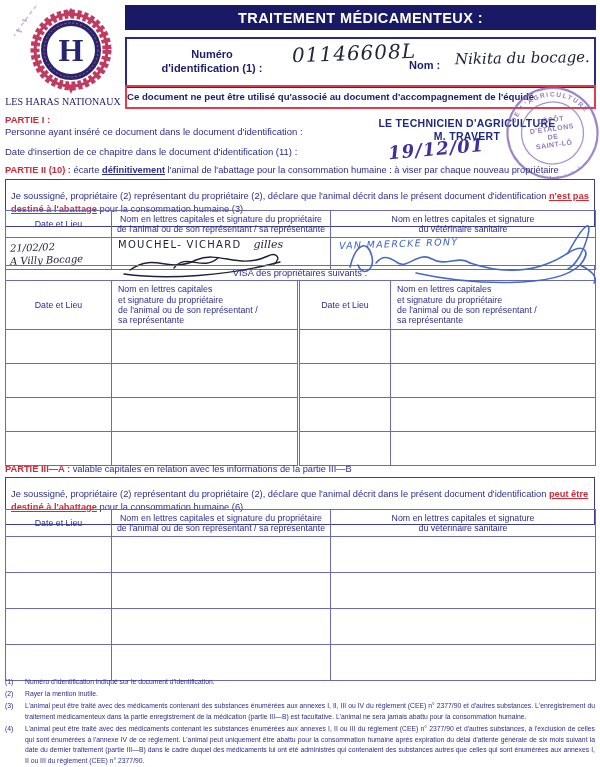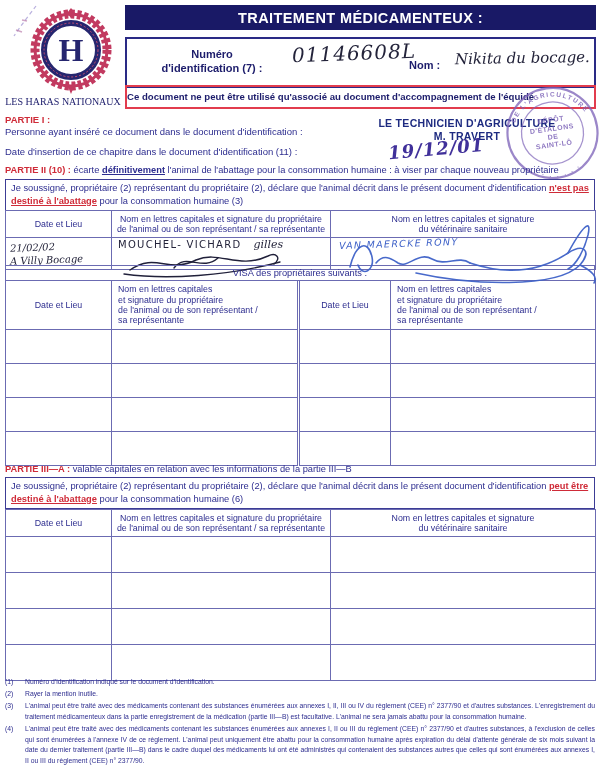--- a/index.html
+++ b/index.html
@@ -44,21 +44,21 @@
   .tech-stamp{left:338px;top:117px;width:258px;text-align:center;font-weight:bold;
     font-size:10.5px;line-height:1.25;color:#1d2a80;letter-spacing:.3px;}
   
   .round-stamp{left:505px;top:85px;width:95px;height:96px;transform:rotate(-8deg);opacity:.85;}
   .stamp-center{position:absolute;inset:0;display:flex;align-items:center;justify-content:center;
     text-align:center;font-size:7px;font-weight:bold;color:var(--c-stamp_purple);line-height:1.2;
     letter-spacing:.5px;}
   
   .p2-head{left:5px;top:165px;width:592px;font-size:9.3px;}
   .decl{left:5px;top:179px;width:578px;height:26px;border:1.5px solid #3c3c95;
-    padding:2px 5px;font-size:9.3px;line-height:1.35;}
+    padding:10px 5px;font-size:9.3px;line-height:1.35;}
   .decl2{top:477px;}
   .p3-head{left:5px;top:464px;width:592px;font-size:9.3px;}
   table{border-collapse:collapse;table-layout:fixed;}
   .doc-table{position:absolute;left:5px;width:590px;border:1.5px solid var(--c-border);}
   .doc-table th,.doc-table td{border:1.2px solid var(--c-border);font-weight:normal;
     font-size:8.8px;line-height:1.18;color:var(--c-ink);padding:1px 4px;vertical-align:middle;}
   #table1{top:210px;}
   #table1 th{height:24px;text-align:center;}
   #table1 td{height:29px;}
   .visa-band{left:5px;top:265px;width:588px;height:14px;border:1.2px solid var(--c-border);
@@ -108,21 +108,21 @@
     <path d="M46,80 l5,-4 -5,12 -5,-12 z" fill="var(--c-crest_red)"></path>
   </svg>
   <div class="abs org-name">LES HARAS NATIONAUX</div>
 
   <div class="abs banner">
     <span>TRAITEMENT MÉDICAMENTEUX :</span>
   </div>
 
   <div class="abs idbox">
     <div class="abs id-label pre">Numéro
-d'identification (7) :</div>
+d'identification (1) :</div>
     <div class="abs hw id-value">01146608L</div>
     <div class="abs name-label">Nom :</div>
     <div class="abs hw name-value">Nikita du bocage.</div>
   </div>
 
   <div class="abs notice">Ce document ne peut être utilisé qu'associé au document d'accompagnement de l'équidé</div>
 
   <div class="abs p1-head red">PARTIE I :</div>
   <div class="abs p1-line1">Personne ayant inséré ce document dans le document d'identification :</div>
   <div class="abs p1-line2">Date d'insertion de ce chapitre dans le document d'identification (11) :</div>

